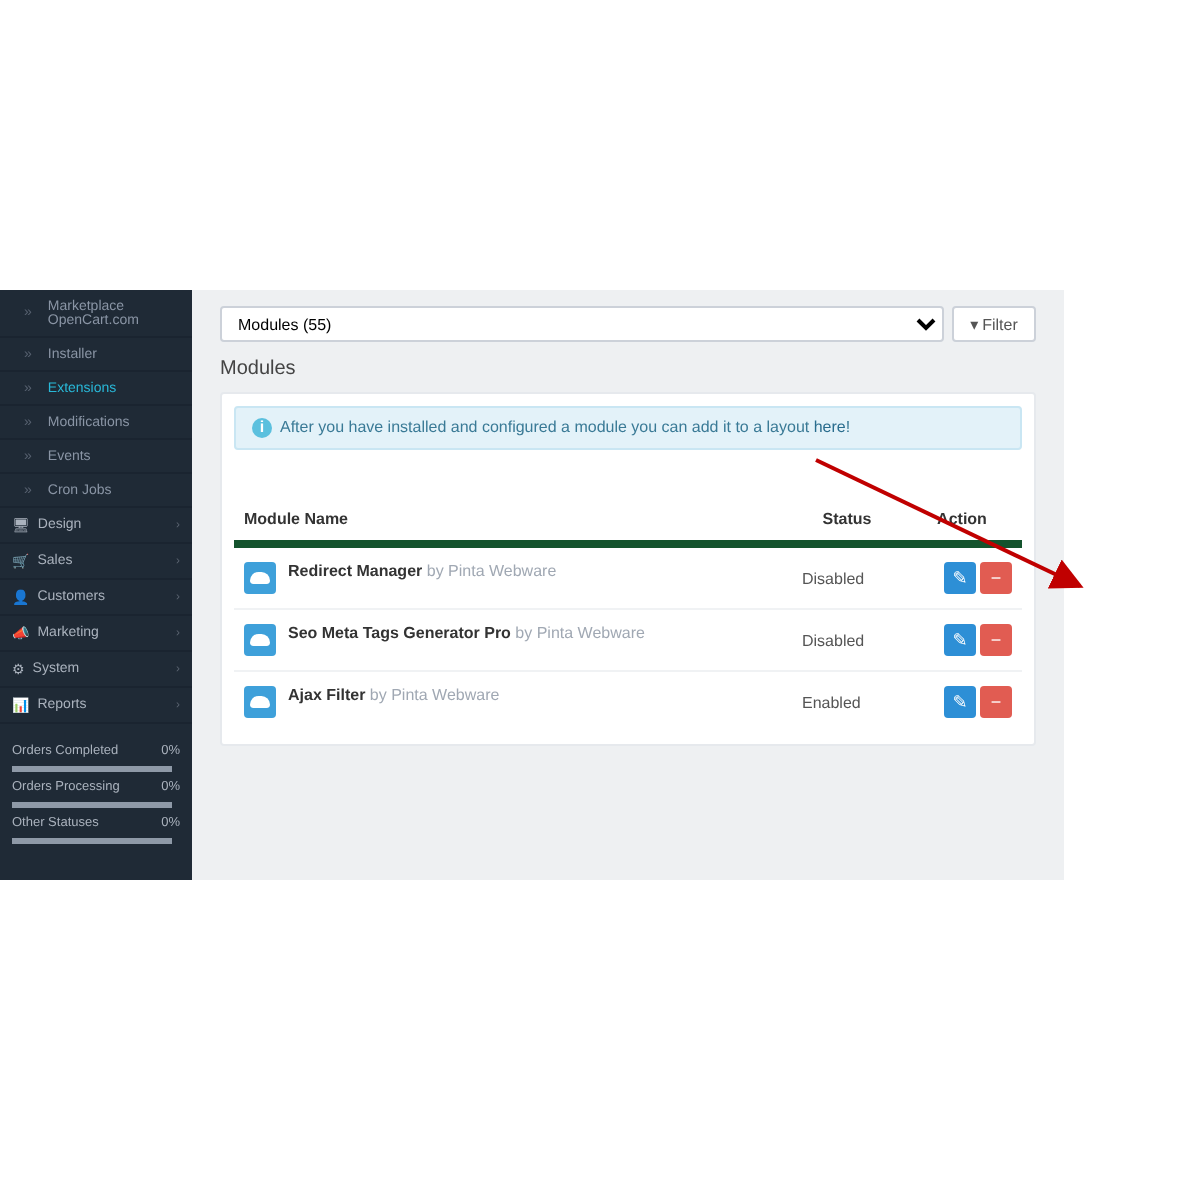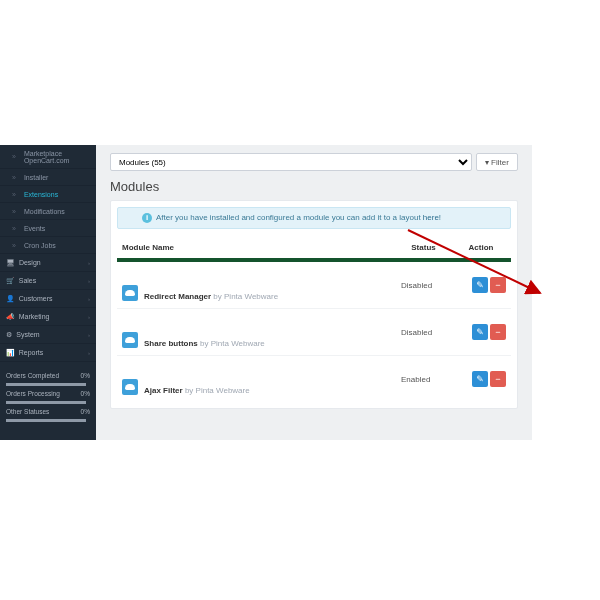--- a/index.html
+++ b/index.html
@@ -15,31 +15,31 @@
   .sidebar li.active { color: #29b8d8; }
   .sidebar li.top .caret { margin-left: auto; font-size: 6px; color: #5a6370; }
   .stat-block { padding: 6px; }
   .stat { margin: 4px 0; font-size: 6.5px; color: #aab2bd; display: flex; justify-content: space-between; }
   .bar { height: 3px; background: #8e99a7; margin-top: 2px; width: 80px; }
   
   .main { position: absolute; left: 96px; top: 0; width: 436px; background: #eef0f2; height: 300px; }
   .filterbar { margin: 8px 14px 8px 14px; display: flex; gap: 4px; }
   .filterbar select { flex: 1; height: 18px; font-size: 8px; padding: 1px 4px; border: 1px solid #ccd1d9; background: #fff; border-radius: 2px; }
   .filterbar .filterbtn { width: 42px; height: 18px; font-size: 8px; border: 1px solid #ccd1d9; background: #fff; border-radius: 2px; display: flex; align-items: center; justify-content: center; gap: 2px; }
-  .page-title { margin: 0 14px 6px 14px; font-size: 13px; color: #444; font-weight: 400; }
+  .page-title { margin: 0 14px 6px 14px; font-size: 10px; color: #444; font-weight: 400; }
   .panel { margin: 0 14px; background: #fff; border: 1px solid #e6e9ed; border-radius: 2px; padding: 6px; }
-  .alert { background: #e3f2f9; border: 1px solid #c9e6f3; color: #3a7a96; padding: 5px 24px; font-size: 8px; border-radius: 2px; margin-bottom: 8px; }
+  .alert { background: #e3f2f9; border: 1px solid #c9e6f3; color: #3a7a96; padding: 5px 8px; font-size: 8px; border-radius: 2px; margin-bottom: 24px; }
   .alert .i { display: inline-block; width: 10px; height: 10px; border-radius: 50%; background: #5bc0de; color: #fff; text-align: center; line-height: 10px; margin-right: 4px; font-weight: bold; }
   table { width: 100%; border-collapse: collapse; }
   thead td { font-size: 8px; font-weight: bold; color: #333; border-bottom: 4px solid #14532d; padding: 6px 5px; }
   thead td.status { text-align: center; width: 55px; }
   thead td.action { text-align: center; width: 60px; }
   tbody td { border-bottom: 1px solid #f0f2f4; padding: 7px 5px; font-size: 8px; }
   tbody tr:last-child td { border-bottom: none; }
-  .modname { display: flex; align-items: flex-end; gap: 6px; margin-top: 16px; }
+  .modname { display: flex; align-items: flex-start; gap: 6px; }
   .modicon { width: 16px; height: 16px; background: #3ea0da; border-radius: 2px; position: relative; flex-shrink: 0; }
   .modicon::after { content: ""; position: absolute; left: 3px; top: 5px; width: 10px; height: 6px; background: #fff; border-radius: 5px 5px 2px 2px; }
   .modtitle { font-weight: bold; color: #333; }
   .modby { color: #a0a8b3; font-weight: normal; }
   .badge { display: inline-block; width: 16px; height: 16px; border-radius: 2px; line-height: 16px; text-align: center; color: #fff; font-size: 9px; }
   .edit { background: #2d8fd6; }
   .del { background: #e15c52; }
   .actions { text-align: right; white-space: nowrap; }
   .actions .badge { margin-left: 2px; cursor: pointer; }
   
@@ -149,21 +149,21 @@
                     <span><span class="modtitle">Redirect Manager</span><span class="modby"> by Pinta Webware</span></span>
                   </div>
                 </td>
                 <td>Disabled</td>
                 <td class="actions"><span class="badge edit"><span>✎</span></span><span class="badge del"><span>−</span></span></td>
               </tr>
               <tr>
                 <td>
                   <div class="modname">
                     <span class="modicon"></span>
-                    <span><span class="modtitle">Share buttons</span><span class="modby"> by Pinta Webware</span></span>
+                    <span><span class="modtitle">Seo Meta Tags Generator Pro</span><span class="modby"> by Pinta Webware</span></span>
                   </div>
                 </td>
                 <td>Disabled</td>
                 <td class="actions"><span class="badge edit"><span>✎</span></span><span class="badge del"><span>−</span></span></td>
               </tr>
               <tr>
                 <td>
                   <div class="modname">
                     <span class="modicon"></span>
                     <span><span class="modtitle">Ajax Filter</span><span class="modby"> by Pinta Webware</span></span>

